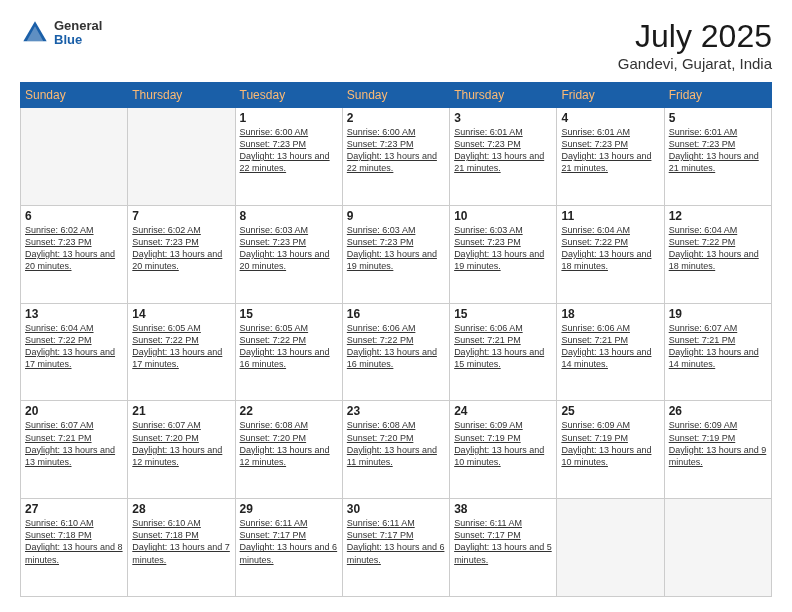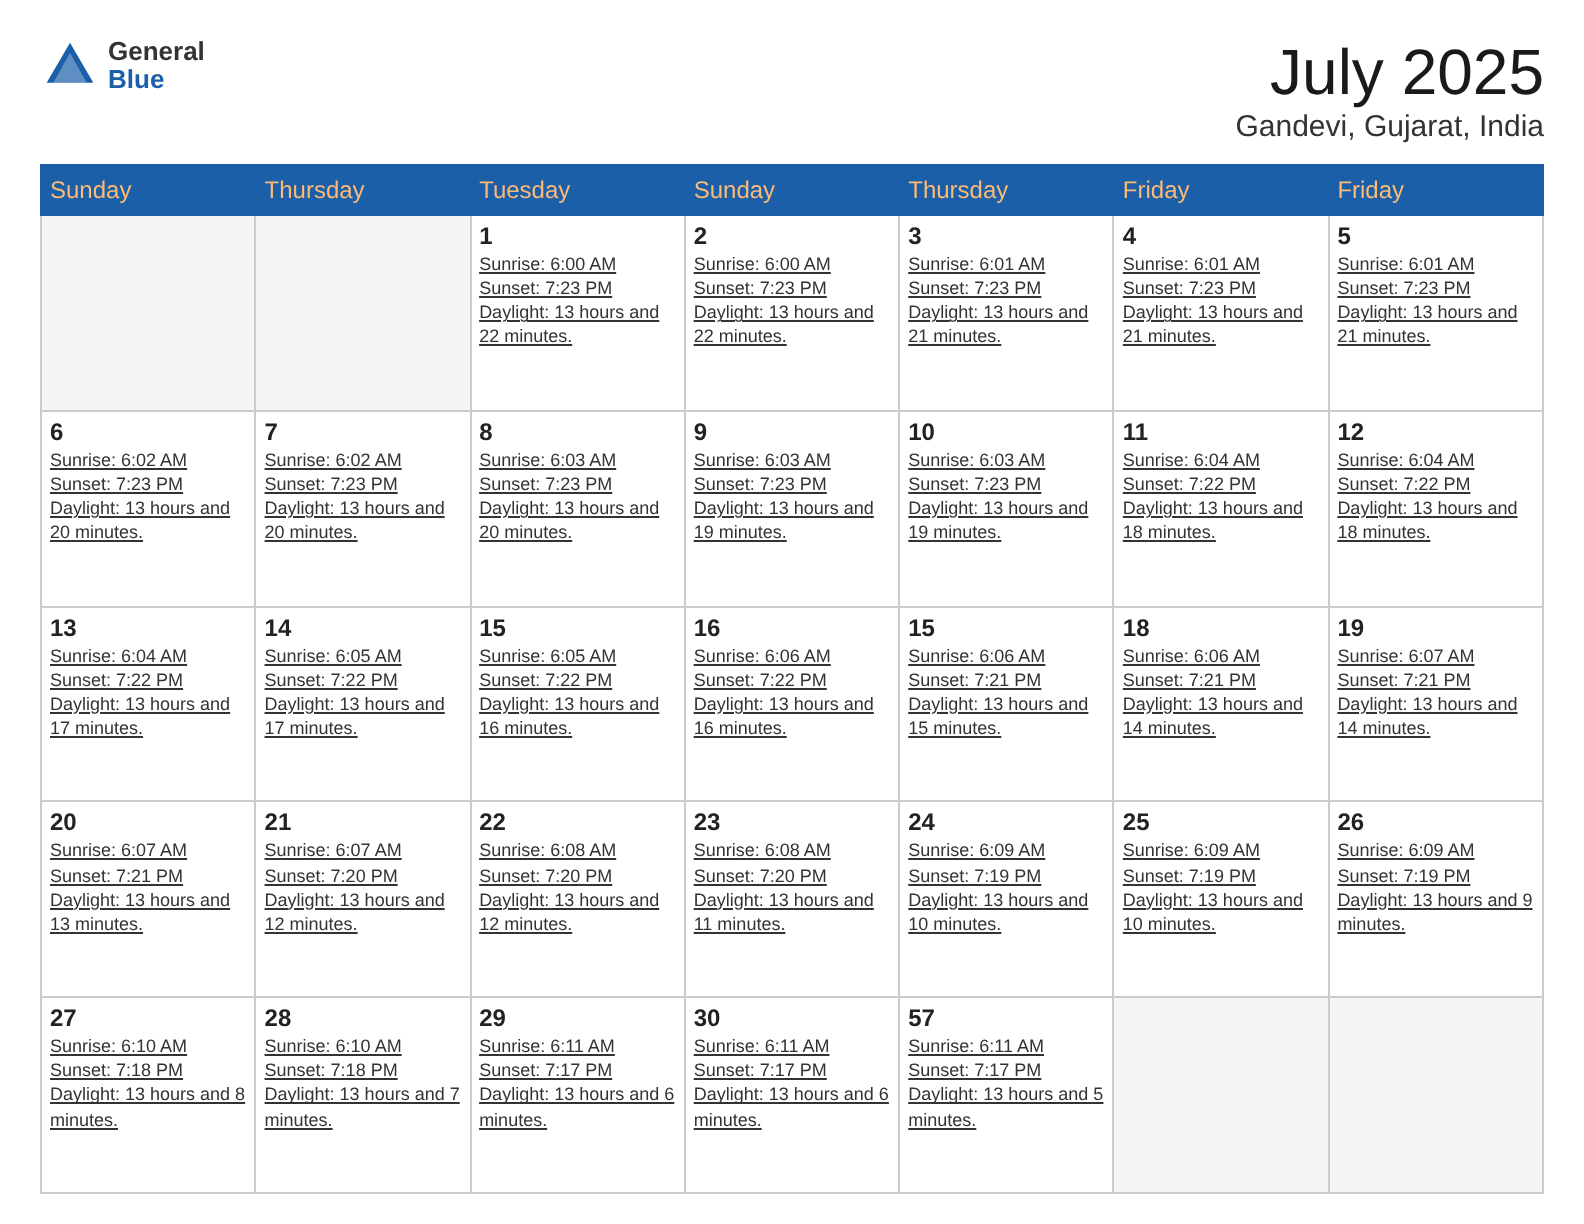--- a/index.html
+++ b/index.html
@@ -344,21 +344,21 @@
 and 6 minutes.</div>
           </td>
           <td>
             <span class="day-num">30</span>
             <div class="day-info">Sunrise: 6:11 AM
 Sunset: 7:17 PM
 Daylight: 13 hours
 and 6 minutes.</div>
           </td>
           <td>
-            <span class="day-num">57</span>
+            <span class="day-num">38</span>
             <div class="day-info">Sunrise: 6:11 AM
 Sunset: 7:17 PM
 Daylight: 13 hours
 and 5 minutes.</div>
           </td>
           <td class="empty"></td>
           <td class="empty"></td>
         </tr>
       </tbody>
   </table>

